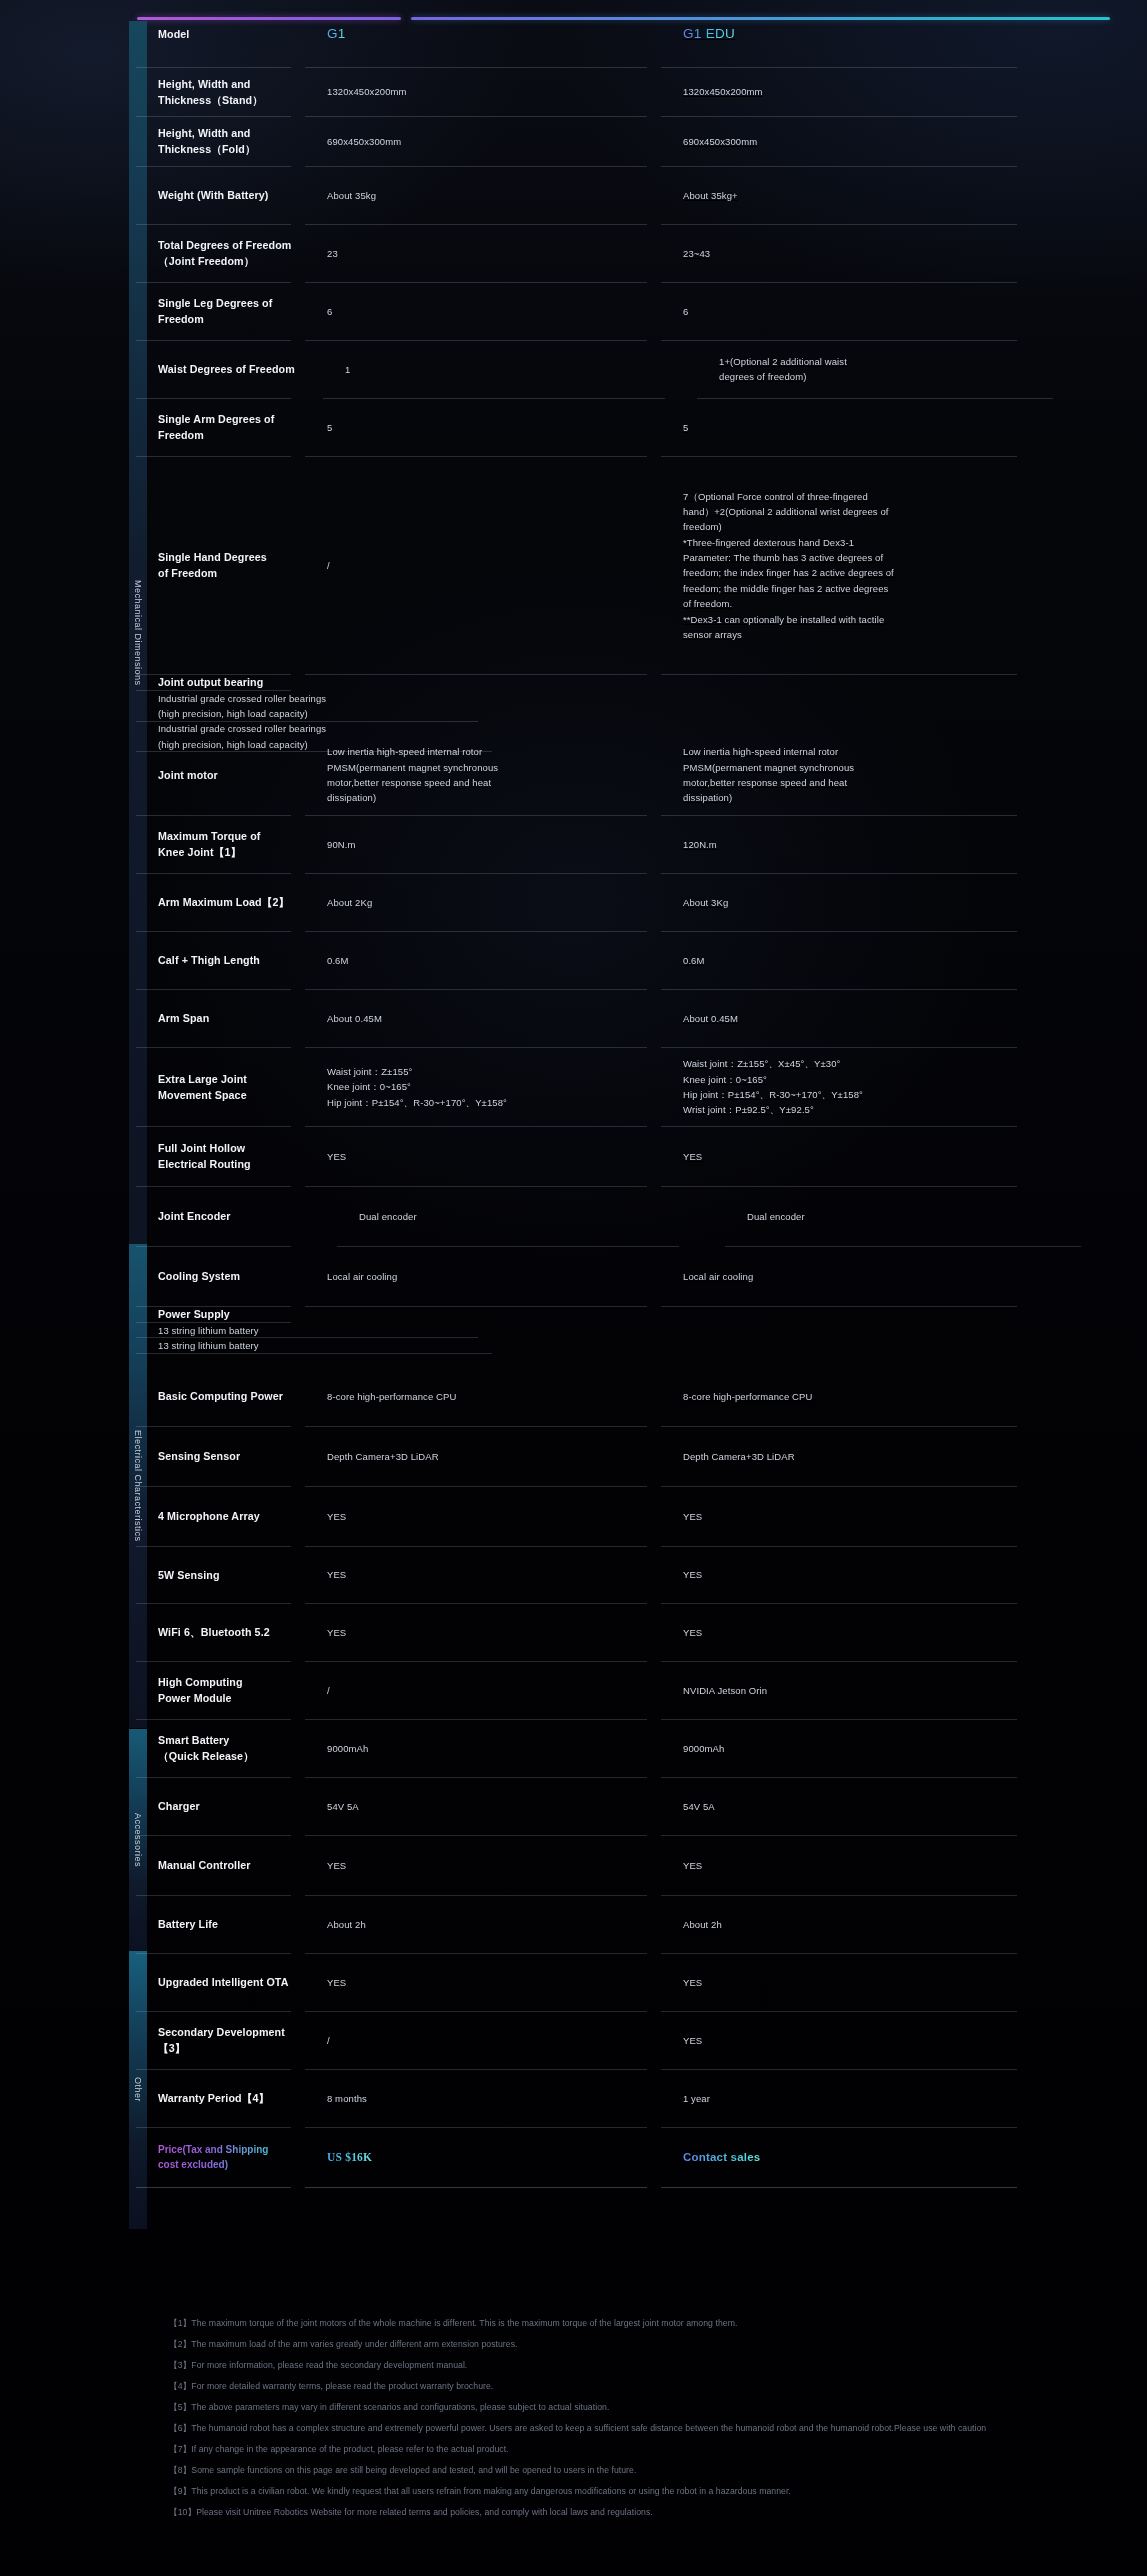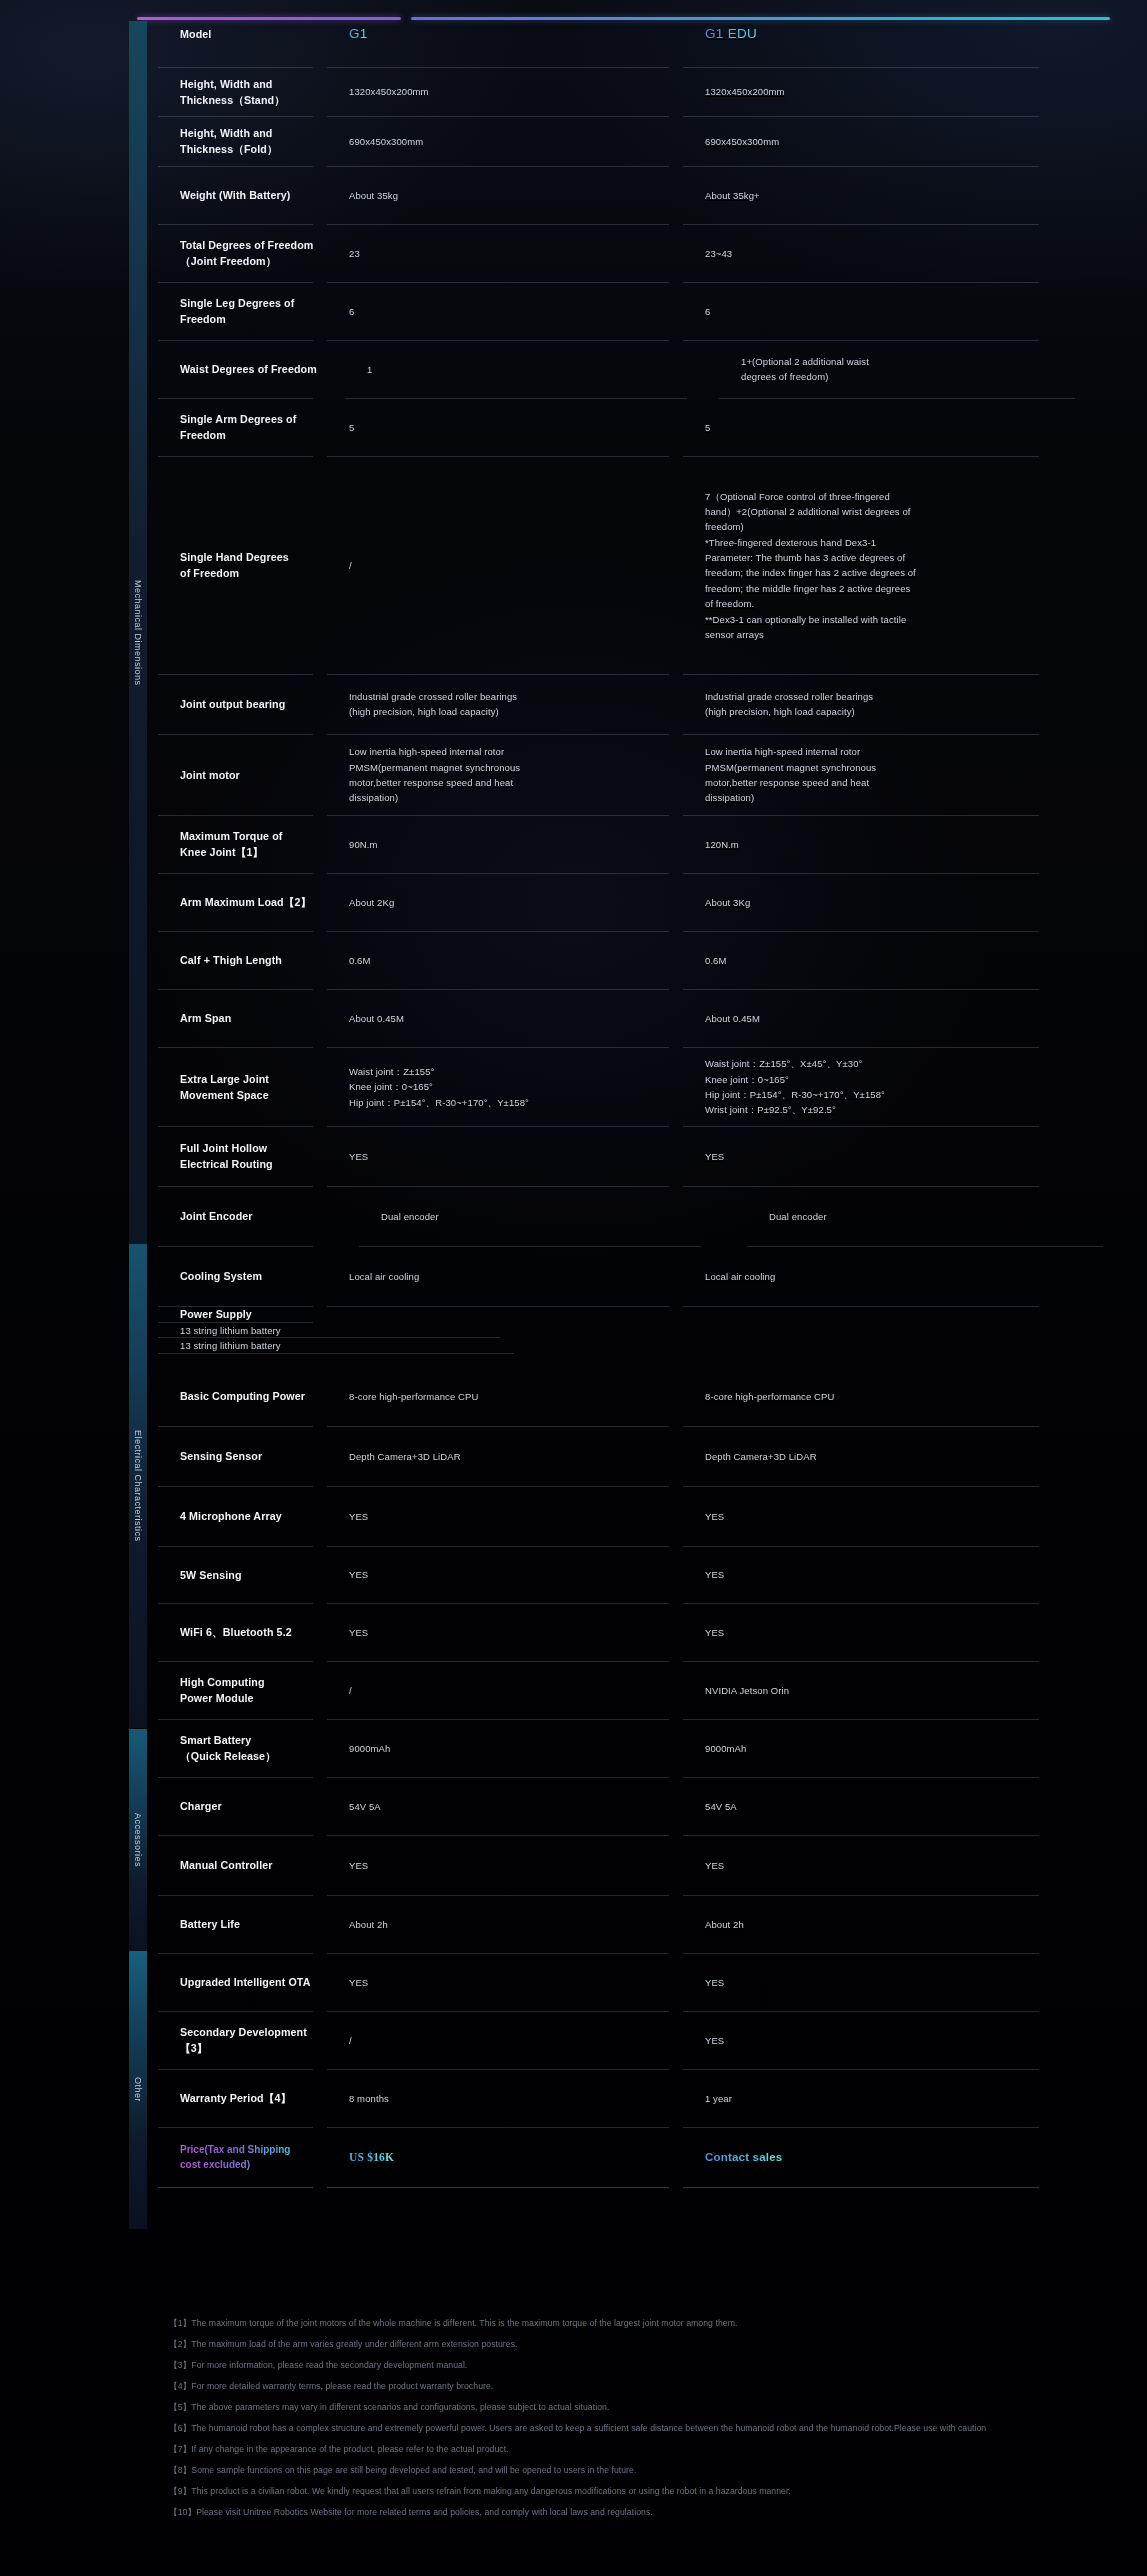--- a/index.html
+++ b/index.html
@@ -51,21 +51,21 @@
     color:#c8cede;
     white-space:nowrap;
   }
   .rail.mech   { top:21.4px;   height:1223px; background:linear-gradient(180deg,#16475c 0%,#153b52 12%,#111c2e 45%,#0d1422 100%); }
   .rail.elec   { top:1244px; height:484px;  background:linear-gradient(180deg,#17536d 0%,#14405a 22%,#101a2c 60%,#0c1220 100%); }
   .rail.acc    { top:1729px; height:222px;  background:linear-gradient(180deg,#175a76 0%,#133f59 30%,#0f1a2b 70%,#0b1120 100%); }
   .rail.other  { top:1951px; height:278px;  background:linear-gradient(180deg,#17607e 0%,#133f59 28%,#0e1929 70%,#0a1020 100%); }
 
   
   .table {
-    position:absolute; left:158px; top:21.4px;
+    position:absolute; left:136px; top:21.4px;
     width:963px;
   }
   .row { display:flex; position:relative; }
   .cell {
     position:relative;
     padding:0 0 0 19px;
     display:flex; align-items:center;
   }
   .cell.c-label  { width:169px; padding-left:22px; }
   .cell.c-g1     { width:356px; padding-left:22px; }
@@ -283,21 +283,21 @@
 freedom)
 *Three-fingered dexterous hand Dex3-1
 Parameter: The thumb has 3 active degrees of
 freedom; the index finger has 2 active degrees of
 freedom; the middle finger has 2 active degrees
 of freedom.
 **Dex3-1 can optionally be installed with tactile
 sensor arrays</span>
         </div>
       </div>
-      <div class="row" style="height: 60px;">
+      <div class="row" style="height: 60px; flex-direction: column;">
         <div class="cell c-label">
           <span class="lbl">Joint output bearing</span>
         </div>
         <div class="cell c-g1">
           <span class="val">Industrial grade crossed roller bearings
 (high precision, high load capacity)</span>
         </div>
         <div class="cell c-edu">
           <span class="val">Industrial grade crossed roller bearings
 (high precision, high load capacity)</span>

